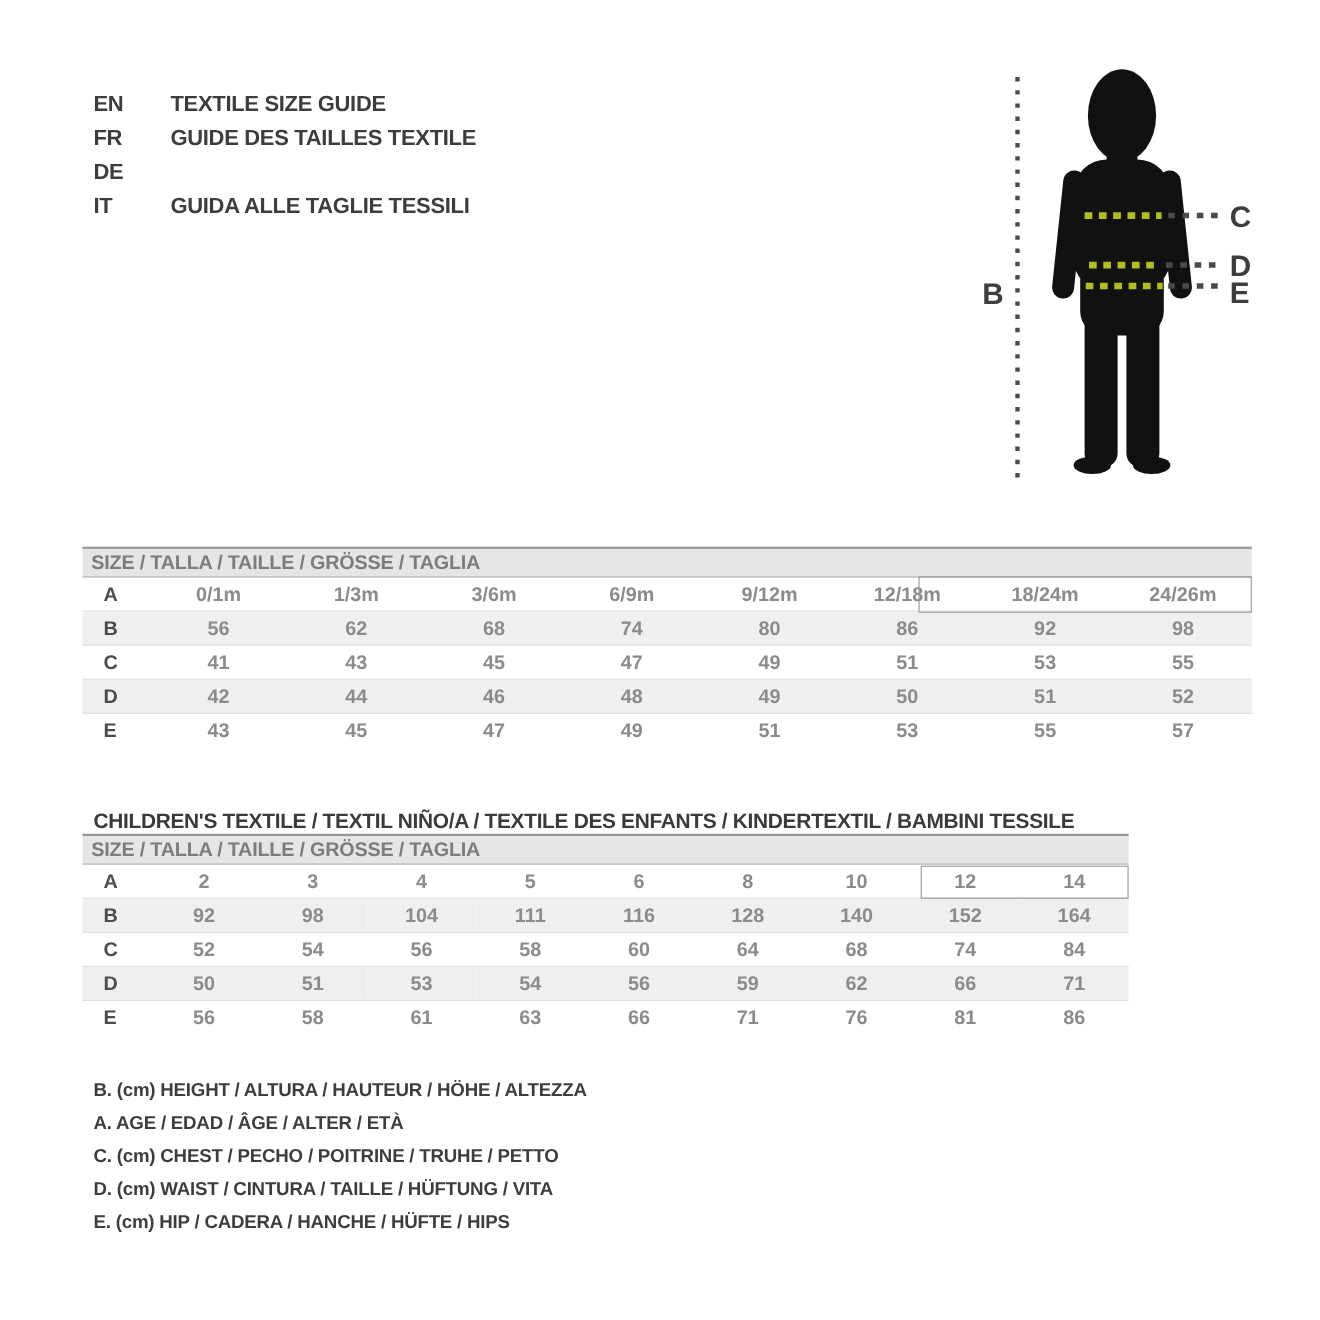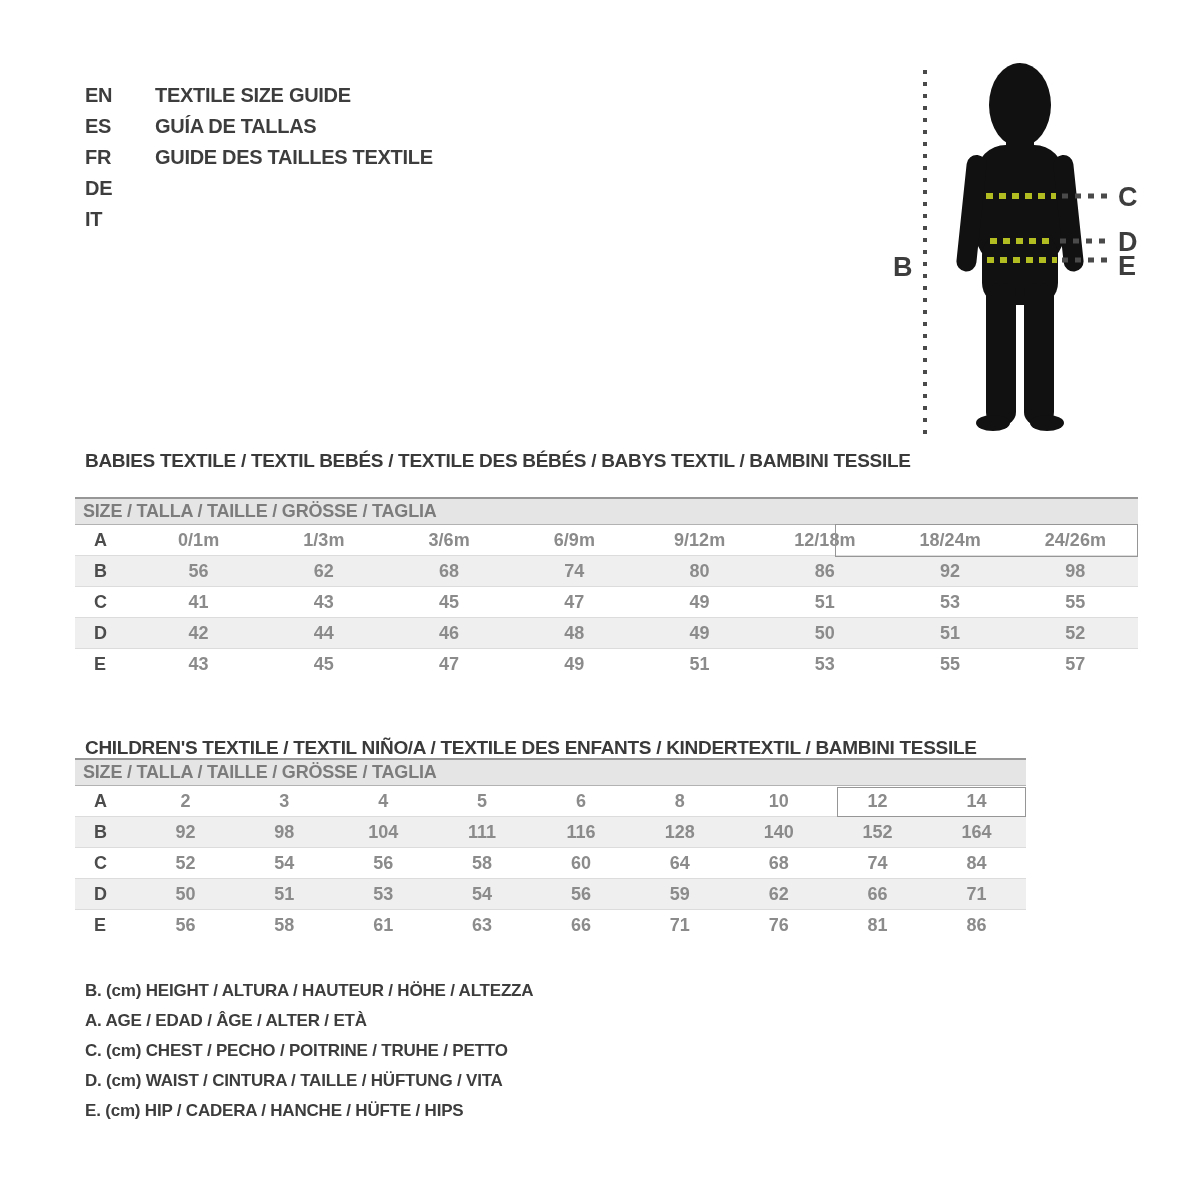--- a/index.html
+++ b/index.html
@@ -45,32 +45,29 @@
 <body>
 
 <div class="canvas">
 
   <div class="lang-block" id="lang-block">
       <div class="lang-row">
         <span class="lang-code">EN</span>
         <span>TEXTILE SIZE GUIDE</span>
       </div>
       <div class="lang-row">
-        <span class="lang-code">ES</span>
-        <span>GUÍA DE TALLAS</span>
-      </div>
-      <div class="lang-row">
         <span class="lang-code">FR</span>
         <span>GUIDE DES TAILLES TEXTILE</span>
       </div>
       <div class="lang-row">
         <span class="lang-code">DE</span>
       </div>
       <div class="lang-row">
         <span class="lang-code">IT</span>
+        <span>GUIDA ALLE TAGLIE TESSILI</span>
       </div>
     </div>
 
   <svg class="figure-svg" width="300" height="420" viewBox="0 0 300 420">
 
     <line x1="55" y1="25" x2="55" y2="393" stroke-width="4" stroke-dasharray="4 8" stroke="#4a4a4a"></line>
 
     <g fill="#111111">
       <ellipse cx="150" cy="60" rx="31" ry="42"></ellipse>
       <rect x="136" y="92" width="28" height="22"></rect>
@@ -92,21 +89,20 @@
 
     <line x1="117" y1="215" x2="187" y2="215" stroke-width="6" stroke-dasharray="7 6" stroke="#b1bd20"></line>
     <line x1="192" y1="215" x2="240" y2="215" stroke-width="5" stroke-dasharray="6 7" stroke="#4a4a4a"></line>
 
     <text x="23" y="231" font-size="27" font-weight="600" fill="#3d3d3d">B</text>
     <text x="248" y="161" font-size="27" font-weight="600" fill="#3d3d3d">C</text>
     <text x="248" y="206" font-size="27" font-weight="600" fill="#3d3d3d">D</text>
     <text x="248" y="230" font-size="27" font-weight="600" fill="#3d3d3d">E</text>
   </svg>
 
-  <div class="section-heading heading-babies">BABIES TEXTILE / TEXTIL BEBÉS / TEXTILE DES BÉBÉS / BABYS TEXTIL / BAMBINI TESSILE</div>
 
   <div class="size-table table-babies">
     <div class="table-header">SIZE / TALLA / TAILLE / GRÖSSE / TAGLIA</div>
     <table class="size-grid">
         <tbody id="babies-tbody">
           <tr>
             <td class="rowlabel">A</td>
             <td>0/1m</td>
             <td>1/3m</td>
             <td>3/6m</td>

